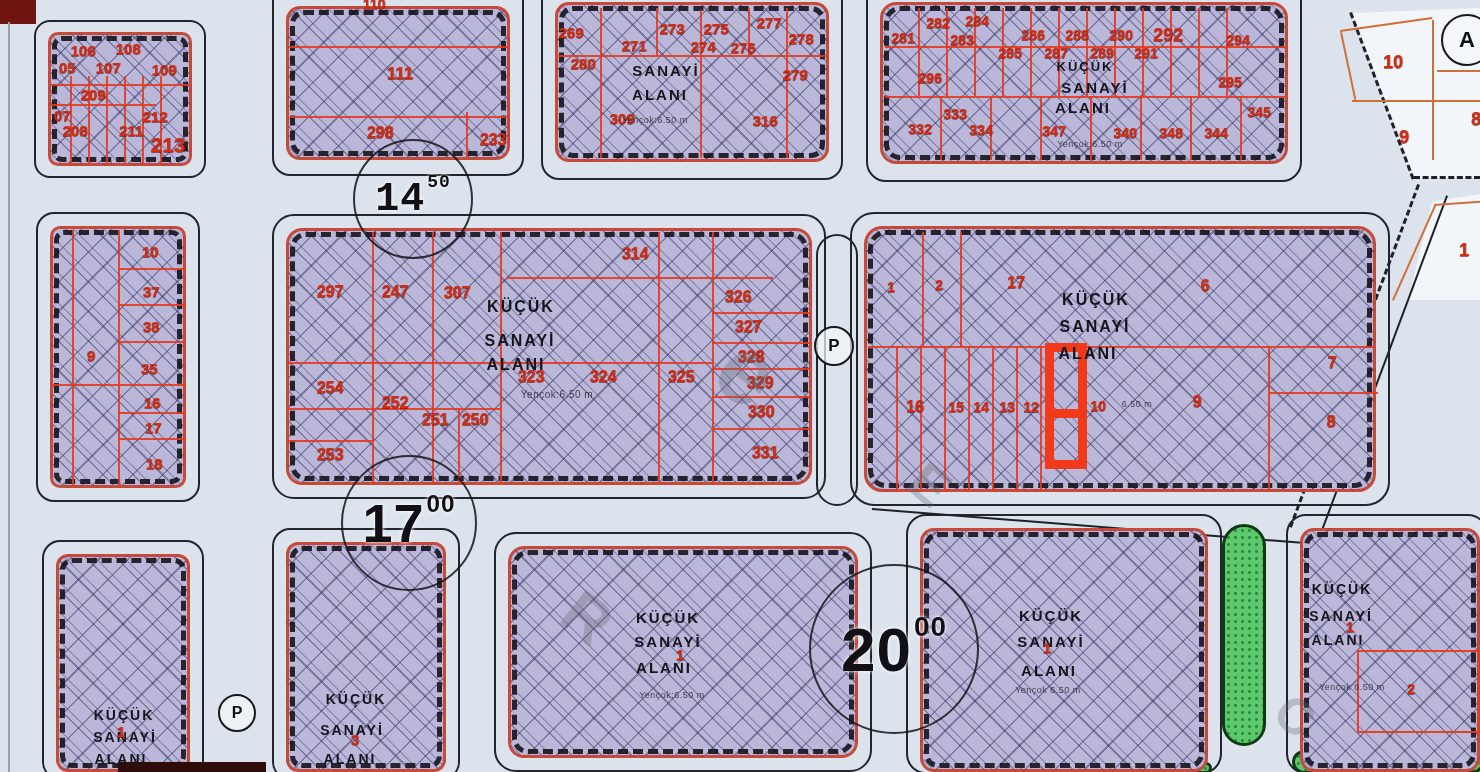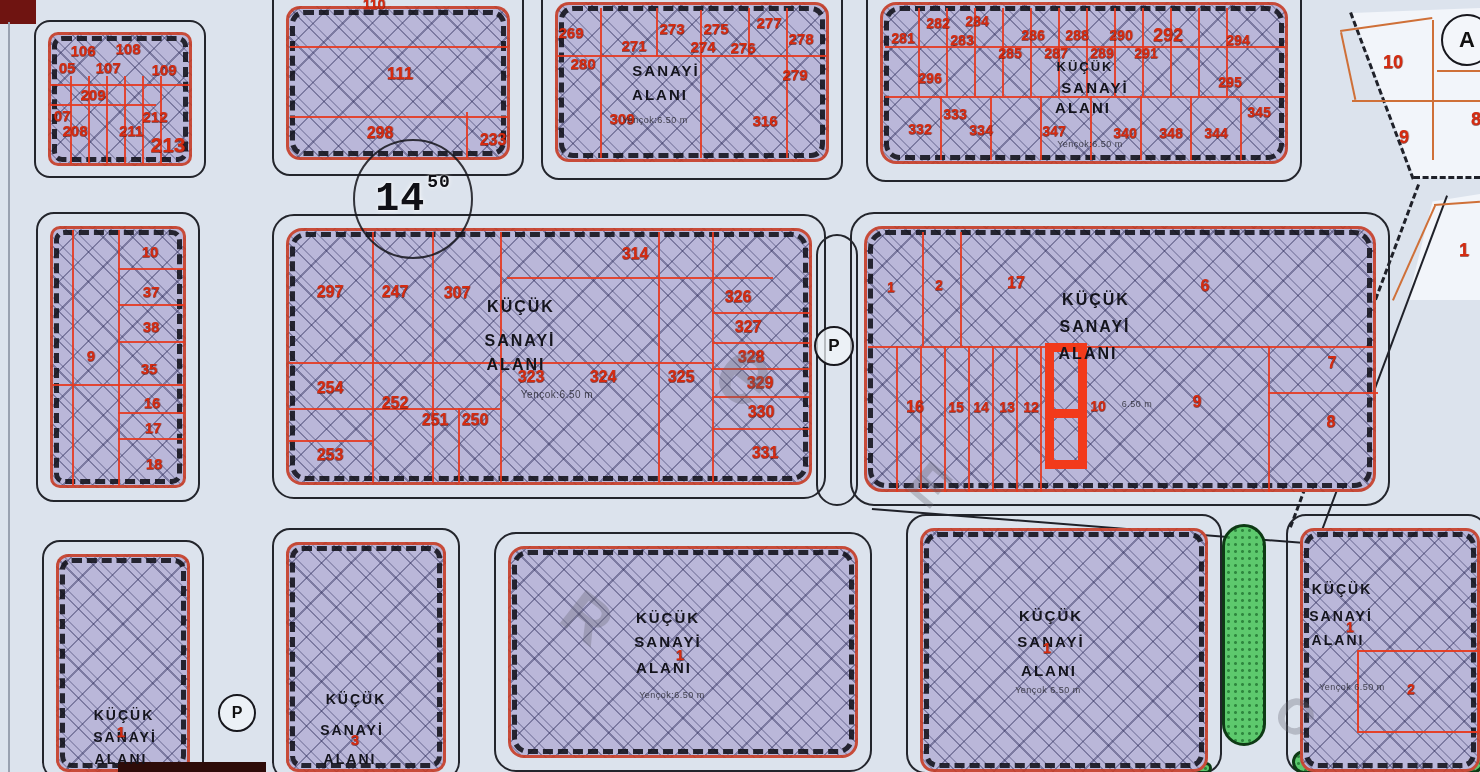--- a/index.html
+++ b/index.html
@@ -325,16 +325,22 @@
     <div class="map-label red" style="font-size: 14px; transform: translate(-50%, -50%); left: 1350px; top: 627px;">1</div>
     <div class="map-label note" style="font-size: 9px; transform: translate(-50%, -50%); left: 1352px; top: 687px;">Yençok 6.50 m</div>
     <div class="map-label red" style="font-size: 14px; transform: translate(-50%, -50%); left: 1411px; top: 689px;">2</div>
     <div class="map-label wm" style="font-size: 92px; transform: translate(-50%, -50%) rotate(38deg); left: 748px; top: 372px;">e</div>
     <div class="map-label wm" style="font-size: 62px; transform: translate(-50%, -50%) rotate(38deg); left: 587px; top: 618px;">R</div>
     <div class="map-label wm" style="font-size: 54px; transform: translate(-50%, -50%) rotate(40deg); left: 930px; top: 484px;">E</div>
     <div class="map-label wm" style="font-size: 50px; transform: translate(-50%, -50%) rotate(40deg); left: 1295px; top: 716px;">C</div>
     <div class="circle" style="left: 353px; top: 139px; width: 120px; height: 120px;">
       <span class="rc" style="font-size: 40px; font-family: Liberation Mono, monospace;">14<sup>50</sup></span>
     </div>
+    <div class="circle" style="left: 341px; top: 455px; width: 136px; height: 136px;">
+      <span class="rc" style="font-size: 54px;">17<sup>00</sup></span>
+    </div>
+    <div class="circle" style="left: 809px; top: 564px; width: 170px; height: 170px;">
+      <span class="rc" style="font-size: 62px;">20<sup>00</sup></span>
+    </div>
     <div class="lcircle" style="font-size: 17px; left: 814px; top: 326px; width: 40px; height: 40px;">P</div>
     <div class="lcircle" style="font-size: 16px; left: 218px; top: 694px; width: 38px; height: 38px;">P</div>
     <div class="lcircle" style="font-size: 22px; left: 1441px; top: 14px; width: 52px; height: 52px;">A</div>
   </div>
 
 </body></html>

